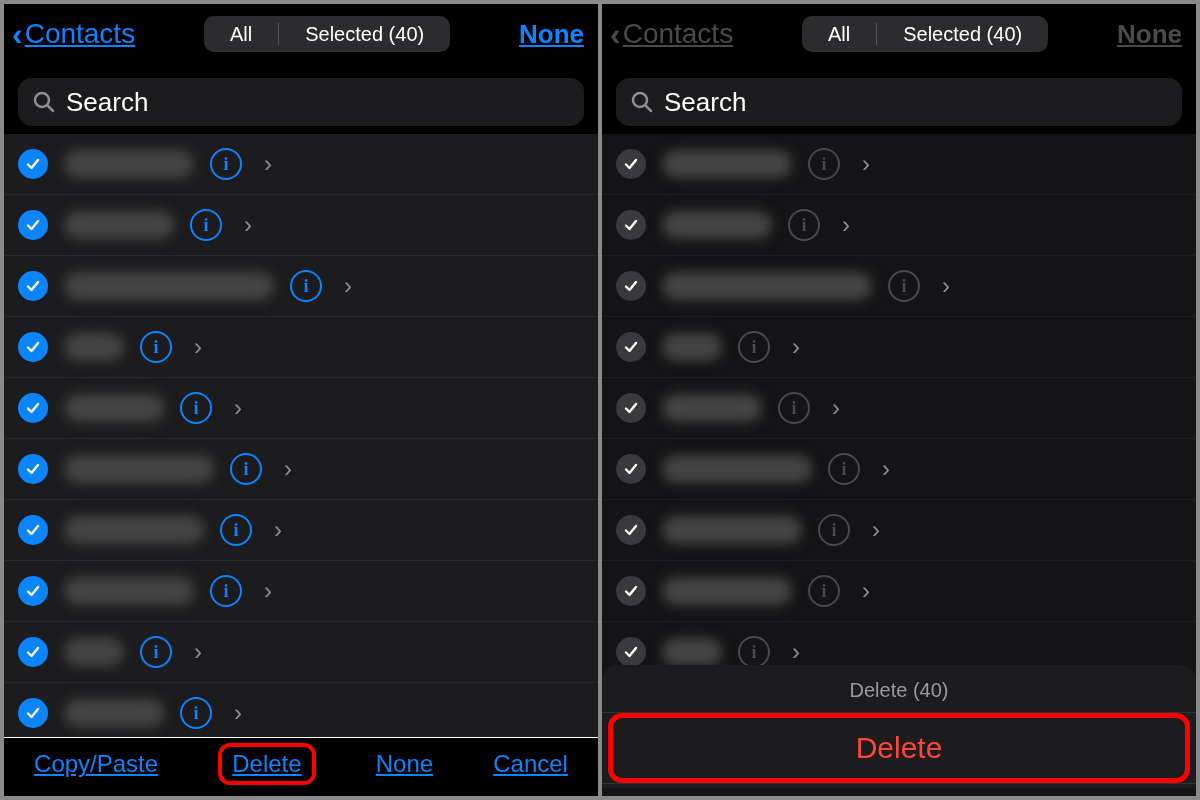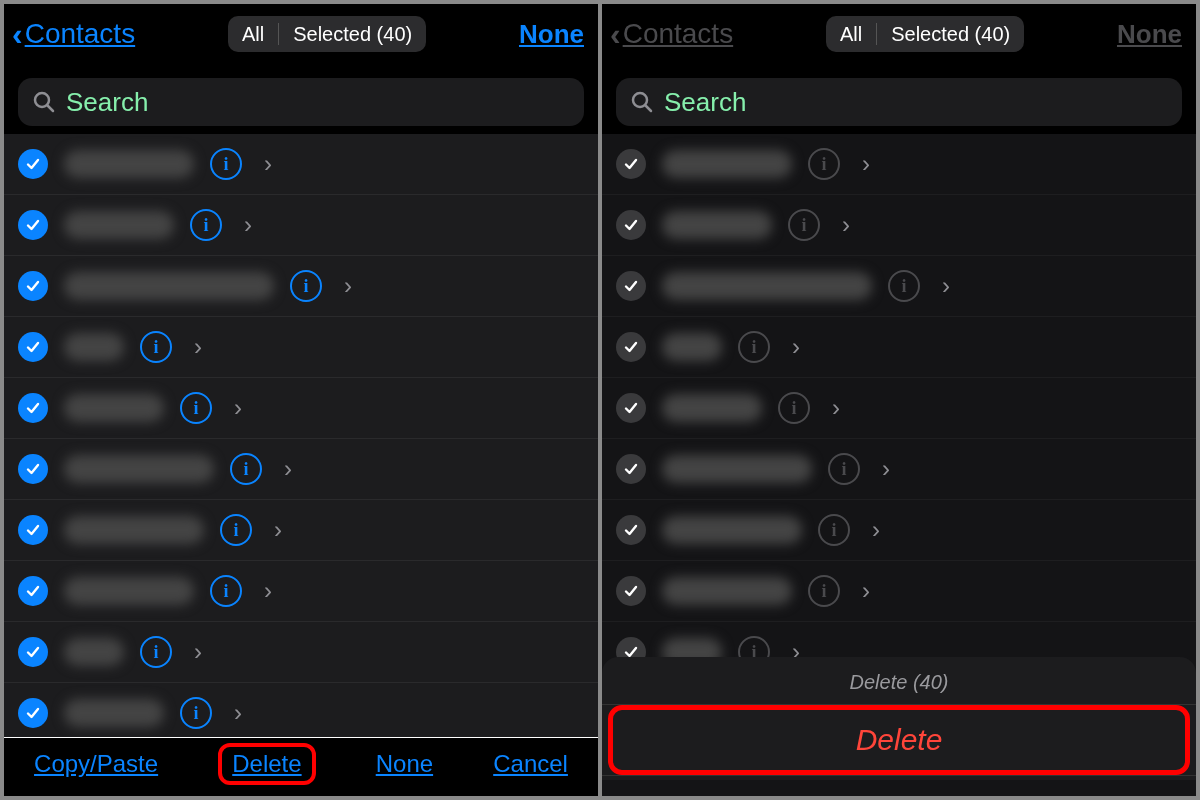--- a/index.html
+++ b/index.html
@@ -4,27 +4,27 @@
 <style>
   html,body{margin:0;padding:0;width:1200px;height:800px;background:#8a8a8a;font-family:-apple-system,Helvetica,Arial,sans-serif;}
   .stage{display:flex;gap:4px;padding:4px;box-sizing:border-box;width:1200px;height:800px;}
   .phone{flex:1;background:#000;display:flex;flex-direction:column;overflow:hidden;position:relative;}
   
   .nav{display:flex;align-items:center;justify-content:space-between;padding:6px 14px 6px 8px;height:48px;}
   .nav-left{display:flex;align-items:center;gap:2px;}
   .back{color:#0a84ff;font-size:32px;font-weight:600;line-height:1;}
   .title{color:#0a84ff;text-decoration:underline;font-size:28px;font-weight:400;}
   .seg{display:flex;align-items:center;background:#2c2c2e;border-radius:10px;overflow:hidden;height:36px;}
-  .seg-item{color:#fff;font-size:20px;padding:6px 14px;}
+  .seg-item{color:#fff;font-size:20px;padding:6px 26px;}
   .seg-sep{width:1px;height:22px;background:#555;}
   .none{color:#0a84ff;text-decoration:underline;font-size:26px;font-weight:700;}
   
   .search{margin:14px 14px 8px;background:#1c1c1e;border-radius:14px;height:48px;display:flex;align-items:center;padding:0 14px;gap:10px;}
   .search svg{flex:0 0 auto;}
-  .search-ph{color:#86efac;font-size:26px;}
+  .search-ph{color:#ffffff;font-size:26px;}
   
   .list{flex:1;overflow:hidden;background:#1c1c1e;}
   .row{display:flex;align-items:center;height:60px;padding:0 14px;gap:16px;border-bottom:1px solid #2a2a2c;}
   .chk{width:30px;height:30px;border-radius:50%;background:#0a84ff;display:flex;align-items:center;justify-content:center;flex:0 0 auto;}
   .blur{flex:1;height:28px;border-radius:14px;background:#444;filter:blur(6px);}
   .blur.w1{max-width:130px;} .blur.w2{max-width:110px;} .blur.w3{max-width:210px;}
   .blur.w4{max-width:60px;}  .blur.w5{max-width:100px;} .blur.w6{max-width:150px;}
   .blur.w7{max-width:140px;} .blur.w8{max-width:130px;} .blur.w9{max-width:60px;}
   .blur.w10{max-width:100px;}
   .info{width:28px;height:28px;border:2px solid #0a84ff;border-radius:50%;color:#0a84ff;display:flex;align-items:center;justify-content:center;font-weight:700;font-family:Georgia,serif;font-size:18px;}
@@ -33,21 +33,21 @@
   .toolbar{display:flex;justify-content:space-around;align-items:center;height:52px;background:#000;border-top:1px solid #ffffff;padding-bottom:6px;}
   .tb{color:#0a84ff;text-decoration:underline;font-size:24px;font-weight:500;}
   .hl{border:4px solid #ff0000;border-radius:12px;padding:0 10px;line-height:34px;display:inline-block;}
   
   .dim .nav .back,.dim .nav .title,.dim .nav .none{color:#4a4a4d;}
   .dim .chk{background:#3a3a3c;}
   .dim .info{border-color:#4a4a4d;color:#4a4a4d;}
   .dim .list{background:#141416;}
   .dim .row{border-bottom-color:#1e1e20;}
   
-  .sheet{position:absolute;left:0;right:0;bottom:16px;padding:0 0 0;font-style:italic;}
+  .sheet{position:absolute;left:0;right:0;bottom:8px;padding:0 0 0;}
   .sheet-body{background:#1c1c1e;border-top-left-radius:16px;border-top-right-radius:16px;overflow:hidden;padding-bottom:4px;}
   .sheet-title{color:#9a9a9e;text-align:center;font-size:20px;padding:14px 0 10px;}
   .sheet-btn{height:70px;display:flex;align-items:center;justify-content:center;font-size:30px;}
   .sheet-sep{height:1px;background:#333;}
   .destructive{color:#ff453a;}
   .cancel{color:#0a84ff;font-weight:600;}
   .sheet-hl{position:absolute;border:5px solid #ff0000;border-radius:14px;pointer-events:none;}
 </style>
 </head>
 <body>

